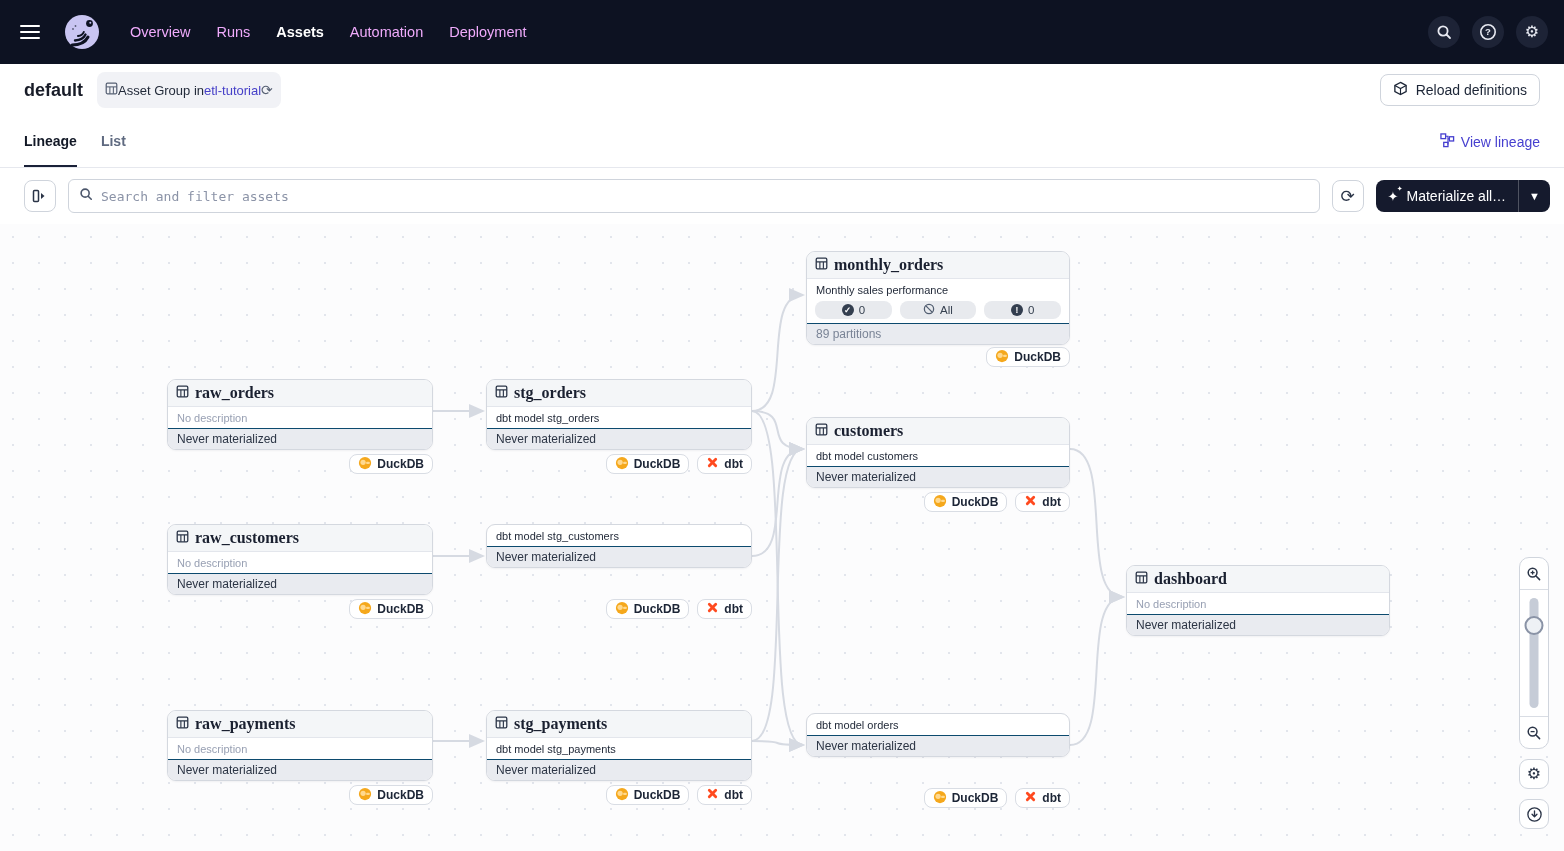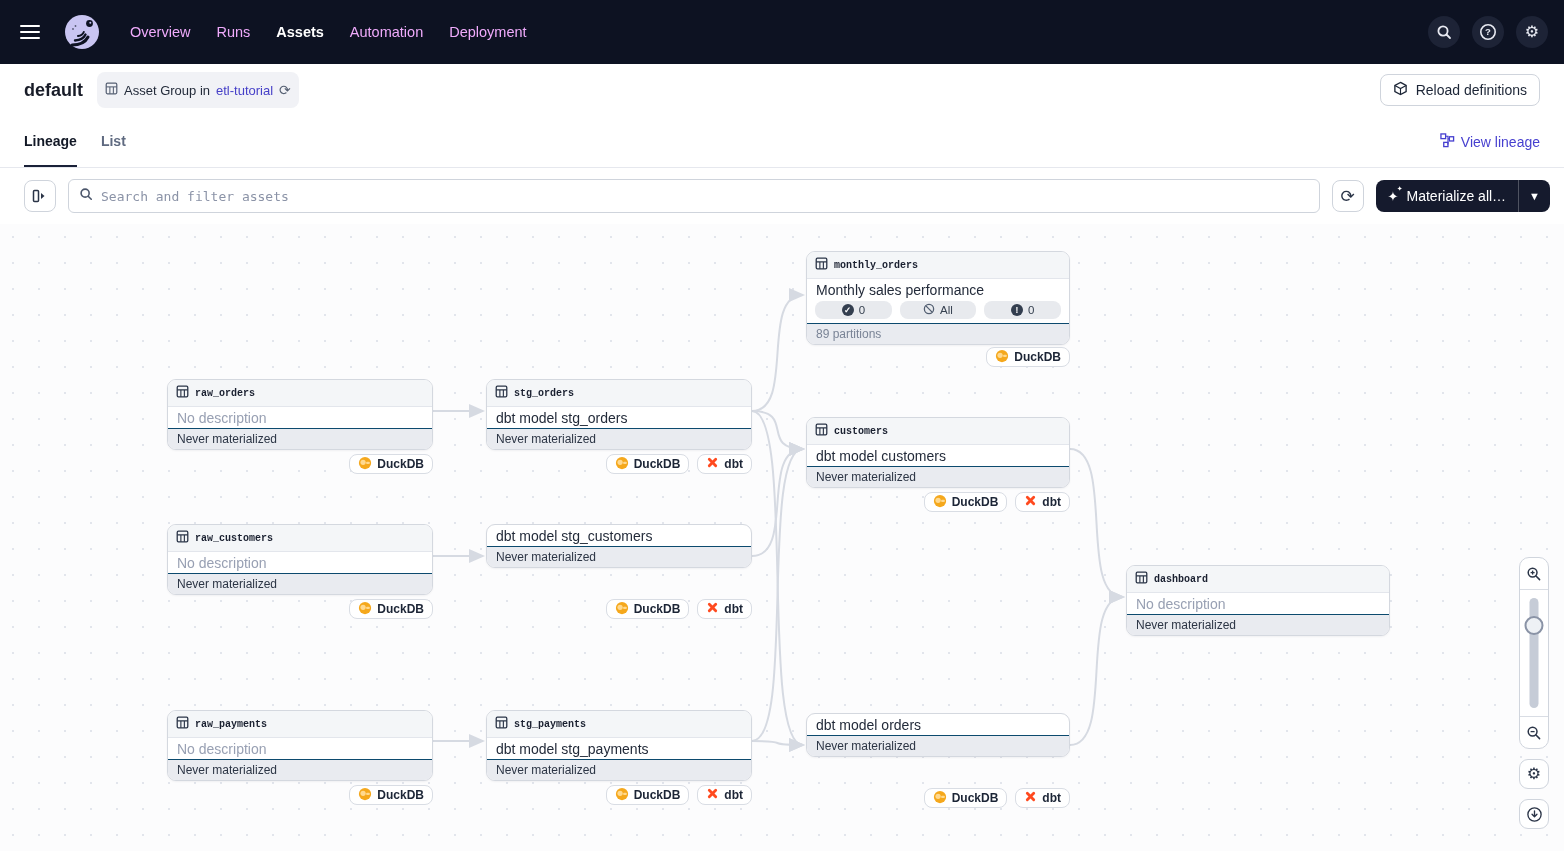--- a/index.html
+++ b/index.html
@@ -14,21 +14,21 @@
   .nav-items { display:flex; align-items:center; gap:26px; margin-left:28px; }
   .nav-item { font-size:14.5px; color:#f0abfc; cursor:pointer; }
   .nav-item.active { color:#ffffff; font-weight:700; }
   .nav-spacer { flex:1; }
   .nav-iconbtn { width:32px; height:32px; border-radius:50%; background:#1d2336; color:#e8eaf2;
     display:flex; align-items:center; justify-content:center; margin-left:12px; cursor:pointer; }
 
   
   .header { height:52px; display:flex; align-items:center; padding:0 24px; background:#fff; }
   .page-title { font-size:18px; font-weight:700; color:#181c28; }
-  .group-badge { display:flex; align-items:center; gap:6px; background:#f1f2f6; border-radius:8px;
+  .group-badge { display:flex; align-items:center; background:#f1f2f6; border-radius:8px;
     height:36px; padding:0 8px; margin-left:14px; font-size:13px; color:#232b3a; }
   .group-badge a { color:#4640c8; text-decoration:none; cursor:pointer; }
   .sync-glyph { color:#566073; font-size:14px; line-height:1; cursor:pointer; }
   .header-spacer { flex:1; }
   .reload-btn { display:flex; align-items:center; gap:8px; height:32px; padding:0 12px;
     border:1px solid #cfd4dc; border-radius:8px; background:#fff; font-size:14px; color:#1c2536; cursor:pointer; }
 
   
   .tabsrow { height:52px; display:flex; align-items:stretch; padding:0 24px; border-bottom:1px solid #e6e8ee; }
   .tab { display:flex; align-items:center; font-size:14px; color:#5f6a80; margin-right:24px;
@@ -56,22 +56,22 @@
   .mat-caret { padding:0 10px; font-size:11px; }
 
   
   .graph { position:relative; width:1564px; height:627px; background-color:#fcfcfd;
     background-image:radial-gradient(circle, #e2e5ec 1.2px, transparent 1.4px); background-size:26px 26px; }
   .edges { position:absolute; left:0; top:0; }
   .node { position:absolute; background:#fff; border:1px solid #d4d8df; border-radius:9px;
     overflow:hidden; box-shadow:0 1px 2px rgba(20,26,45,.05); cursor:pointer; }
   .node-header { display:flex; align-items:center; gap:6px; background:#f4f6f8; padding:4px 8px;
     border-bottom:1px solid #e3e6ec; }
-  .node-title { font-family:Liberation Mono, monospace; font-size:10px; font-weight:700; color:#1a2030; }
-  .node-desc { font-size:14px; color:#232b3a; padding:3px 9px; height:21px; display:flex; align-items:center; }
+  .node-title { font-family:Liberation Serif, serif; font-size:16px; font-weight:700; color:#1a2030; }
+  .node-desc { font-size:11px; color:#232b3a; padding:3px 9px; height:21px; display:flex; align-items:center; }
   .node-desc.muted { color:#98a0b3; }
   .node-pills { display:flex; gap:8px; padding:1px 8px 4px 8px; }
   .pill { flex:1; background:#e8eaee; border-radius:8px; height:18px; display:flex; align-items:center;
     justify-content:center; gap:5px; font-size:11.5px; color:#364150; }
   .pill .dk { width:12px; height:12px; border-radius:50%; background:#333e4f; color:#fff; font-size:8.5px;
     display:flex; align-items:center; justify-content:center; font-weight:700; }
   .node-footer { font-size:12px; color:#2c3545; background:#e9ebf0; padding:3px 9px; height:21px;
     display:flex; align-items:center; border-top:1px solid #0c4a6e; }
   .node-footer.muted { color:#7a8496; }
   .tags { position:absolute; display:flex; justify-content:flex-end; gap:8px; }

